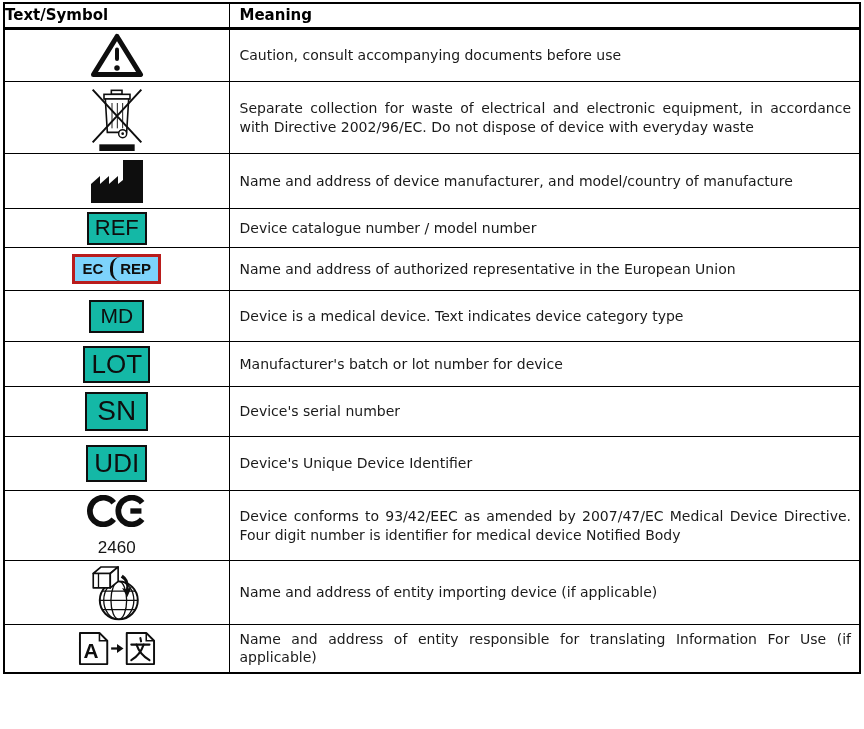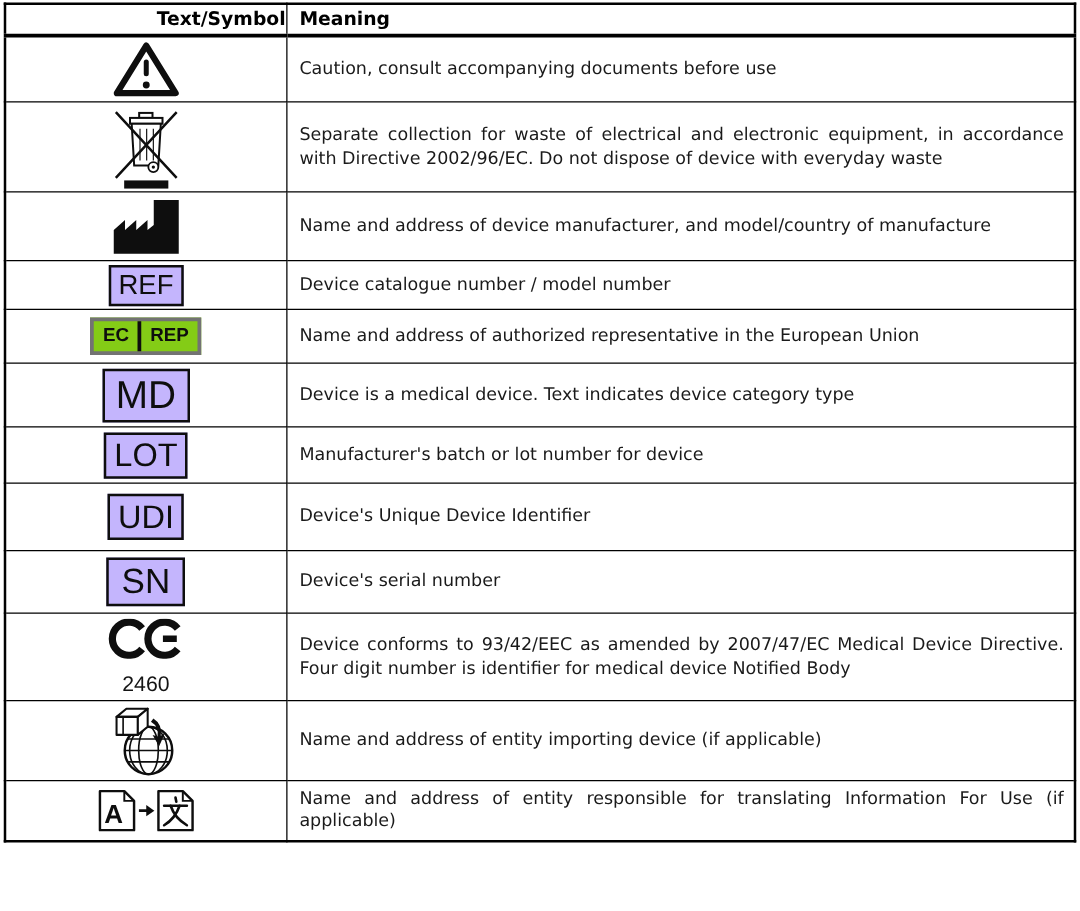--- a/index.html
+++ b/index.html
@@ -2,36 +2,36 @@
 <html><head>
 <meta charset="utf-8">
 <style>
   html,body{margin:0;padding:0;background:#ffffff;}
   body{width:864px;height:729px;font-family:"DejaVu Sans","Liberation Sans",sans-serif;color:#151515;}
   .wrap{padding:2px 3px;}
   table.symtable{border-collapse:collapse;table-layout:fixed;width:858px;border:2px solid #000;}
   col.c-sym{width:225px;}
   th,td{border:1px solid #000;overflow:hidden;}
   thead th{border-bottom:3px solid #000;font-size:15px;font-weight:bold;padding:2px 0 3px;color:#000;}
-  th.h-sym{text-align:right;}
+  th.h-sym{text-align:left;}
   th.h-meaning{text-align:left;padding-left:10px;}
   td.sym{text-align:center;vertical-align:middle;padding:2px 0;}
   td.meaning{vertical-align:middle;padding:4px 8px 4px 10px;font-size:14px;line-height:1.32;text-align:justify;color:#1a1a1a;}
   
   .box{display:inline-block;border:2px solid #0e0e0e;color:#0e0e0e;line-height:1;
-       font-family:"Liberation Sans",sans-serif;background:#c4b5fd;}
+       font-family:"Liberation Sans",sans-serif;background:#14b8a6;}
   .box.ref{font-size:22px;padding:3px 6px 4px;}
-  .box.md{font-size:31px;padding:3px 9px 5px;}
+  .box.md{font-size:21px;padding:3px 9px 5px;}
   .box.lot{font-size:26px;padding:3px 6px 4px;}
   .box.sn{font-size:28px;padding:3px 10px 4px;}
   .box.udi{font-size:26px;padding:3px 6px 4px;}
-  .ecrep{display:inline-flex;border:3px solid #737373;color:#0e0e0e;font-weight:bold;
-         font-family:"Liberation Sans",sans-serif;font-size:15px;line-height:1;background:#84cc16;}
+  .ecrep{display:inline-flex;border:3px solid #b91c1c;color:#0e0e0e;font-weight:bold;
+         font-family:"Liberation Sans",sans-serif;font-size:15px;line-height:1;background:#7dd3fc;}
   .ecrep span{padding:4px 7px 5px;}
-  .ecrep span.rep{border-left:3px solid #0e0e0e;}
+  .ecrep span.rep{border-left:3px solid #0e0e0e;border-radius:10px;}
   .ce-wrap{display:inline-block;text-align:center;line-height:1;}
   .ce-num{font-size:17px;color:#141414;margin-top:12px;font-family:"Liberation Sans",sans-serif;}
   svg{display:block;margin:0 auto;}
   .svg-inline{display:inline-block;vertical-align:middle;}
 </style>
 </head>
 <body>
 
 <div class="wrap">
 <table class="symtable">
@@ -108,32 +108,32 @@
       <td class="meaning">Device is a medical device. Text indicates device category type</td>
     </tr>
 
     <tr style="height:45px">
       <td class="sym">
         <span class="box lot">LOT</span>
       </td>
       <td class="meaning">Manufacturer's batch or lot number for device</td>
     </tr>
 
+    <tr style="height:50px">
+      <td class="sym">
+        <span class="box sn">SN</span>
+      </td>
+      <td class="meaning">Device's serial number</td>
+    </tr>
+
     <tr style="height:54px">
       <td class="sym">
         <span class="box udi">UDI</span>
       </td>
       <td class="meaning">Device's Unique Device Identifier</td>
-    </tr>
-
-    <tr style="height:50px">
-      <td class="sym">
-        <span class="box sn">SN</span>
-      </td>
-      <td class="meaning">Device's serial number</td>
     </tr>
 
     <tr style="height:70px">
       <td class="sym">
         <span class="ce-wrap">
           <svg width="64" height="32" viewBox="0 0 142 72">
             <path d="M63.6 17.5 A30 30 0 1 0 63.6 54.5" fill="none" stroke="#0e0e0e" stroke-width="13"></path>
             <path d="M127.6 17.5 A30 30 0 1 0 127.6 54.5" fill="none" stroke="#0e0e0e" stroke-width="13"></path>
             <line x1="101" y1="36" x2="126" y2="36" stroke="#0e0e0e" stroke-width="12"></line>
           </svg>

